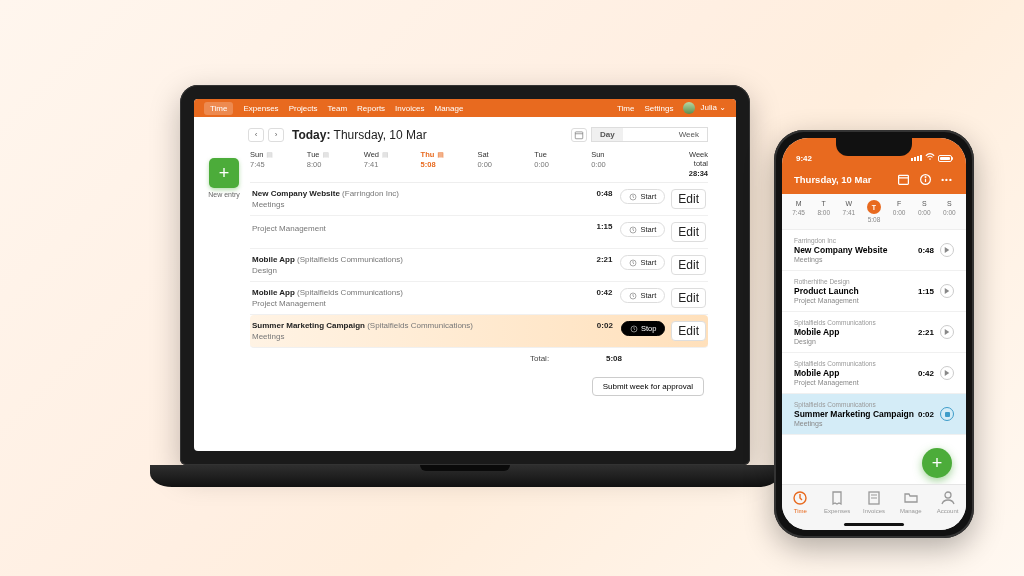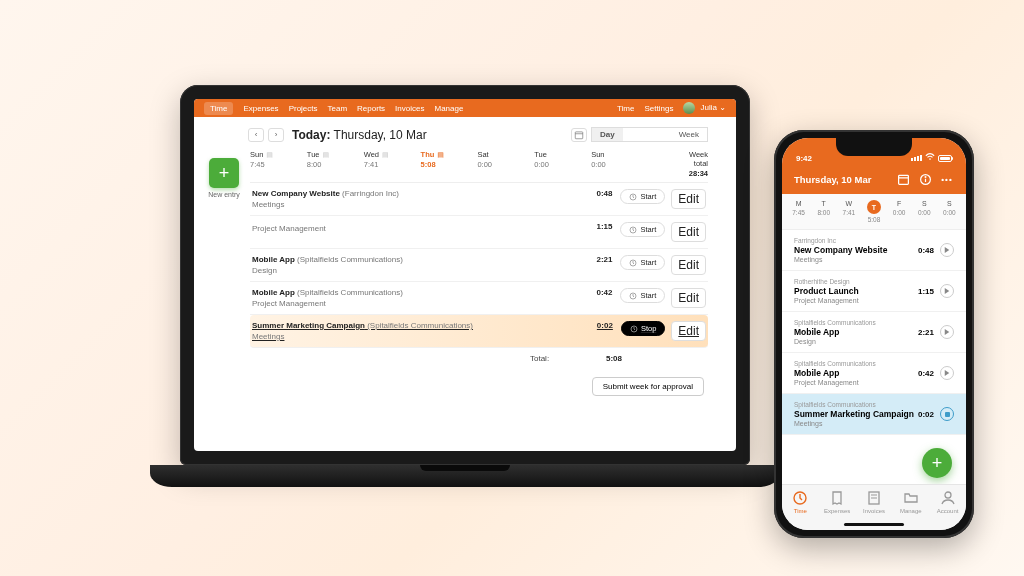--- a/index.html
+++ b/index.html
@@ -130,21 +130,20 @@
 
   .l-entries { }
   .l-entry {
     display: flex; align-items: flex-start;
     border-bottom: 1px solid #f0f0f0; padding: 6px 2px;
     font-size: 8px;
   }
   .l-entry.running {
     background: linear-gradient(90deg, #fff3e4, #ffe6c8 70%, #ffe0bb);
     border-radius: 4px;
-    text-decoration: underline;
   }
   .l-e-info { flex: 1; }
   .l-e-title { }
   .l-e-title b { font-weight: 700; }
   .l-e-client { color:#777; }
   .l-e-sub { color:#777; margin-top: 2px; }
   .l-e-dur { width: 36px; text-align: right; font-weight: 600; }
   .l-e-btn {
     border: 1px solid #ddd; border-radius: 10px;
     padding: 2px 8px; margin-left: 8px; font-size:7.5px;

